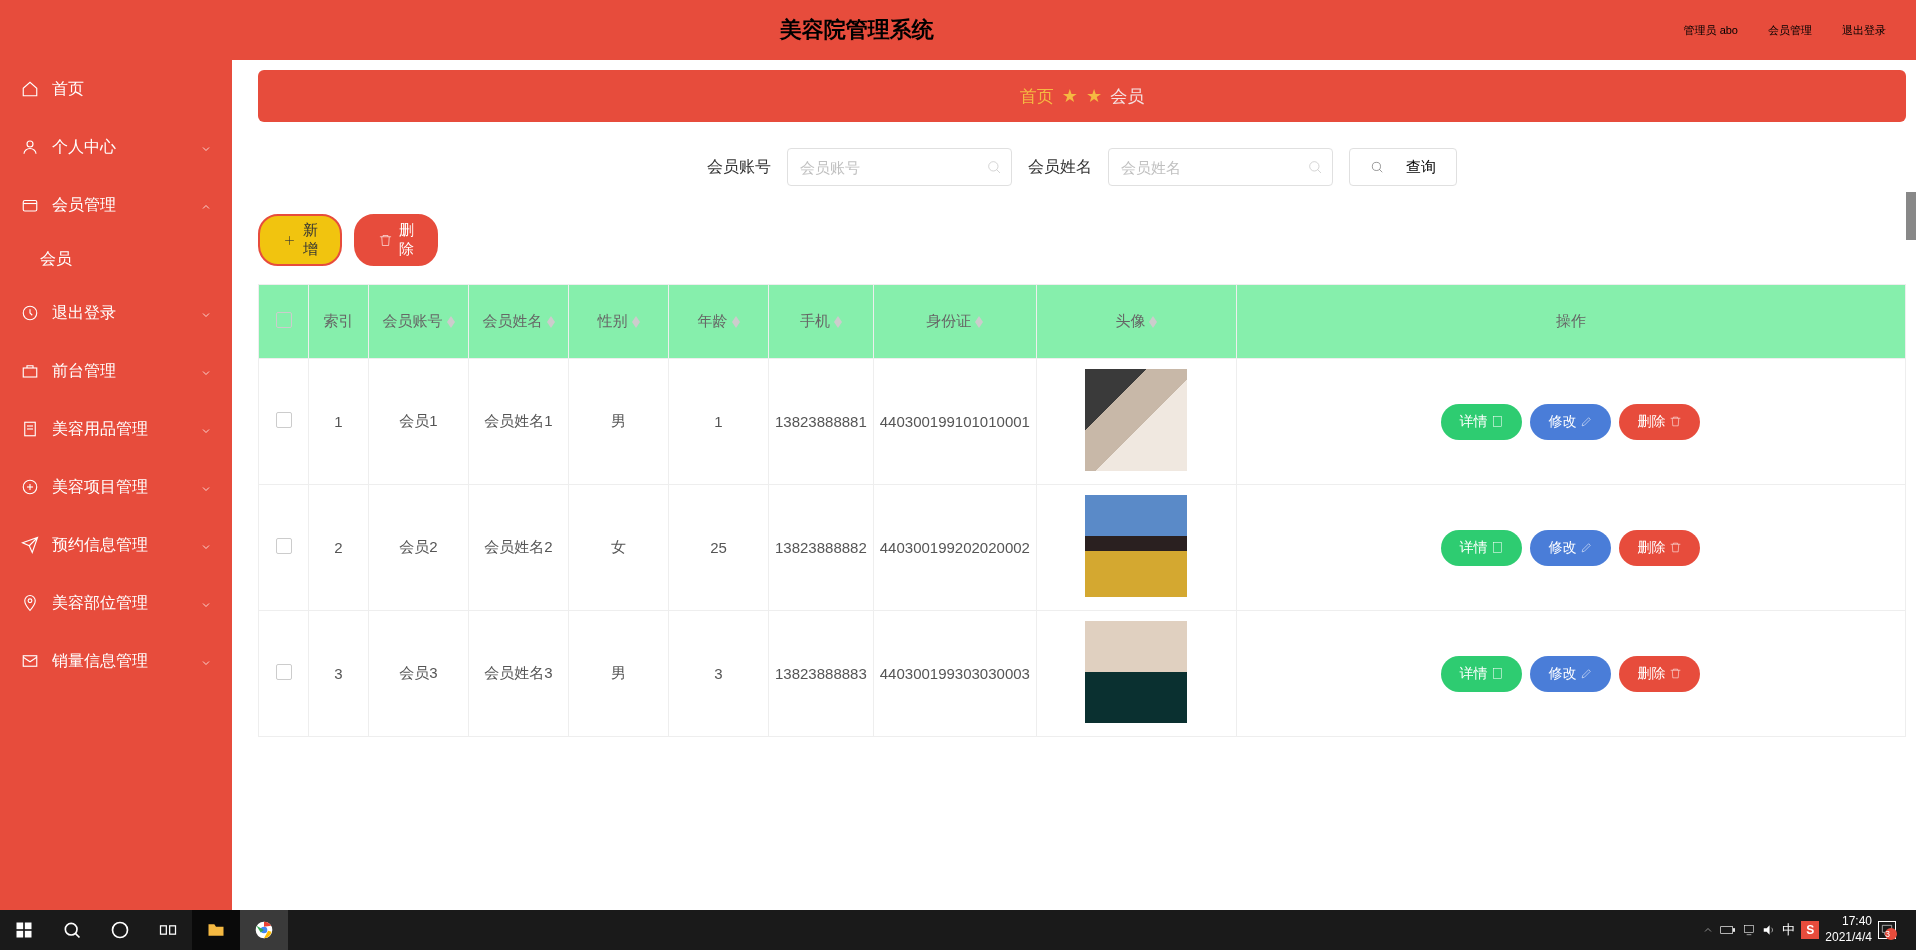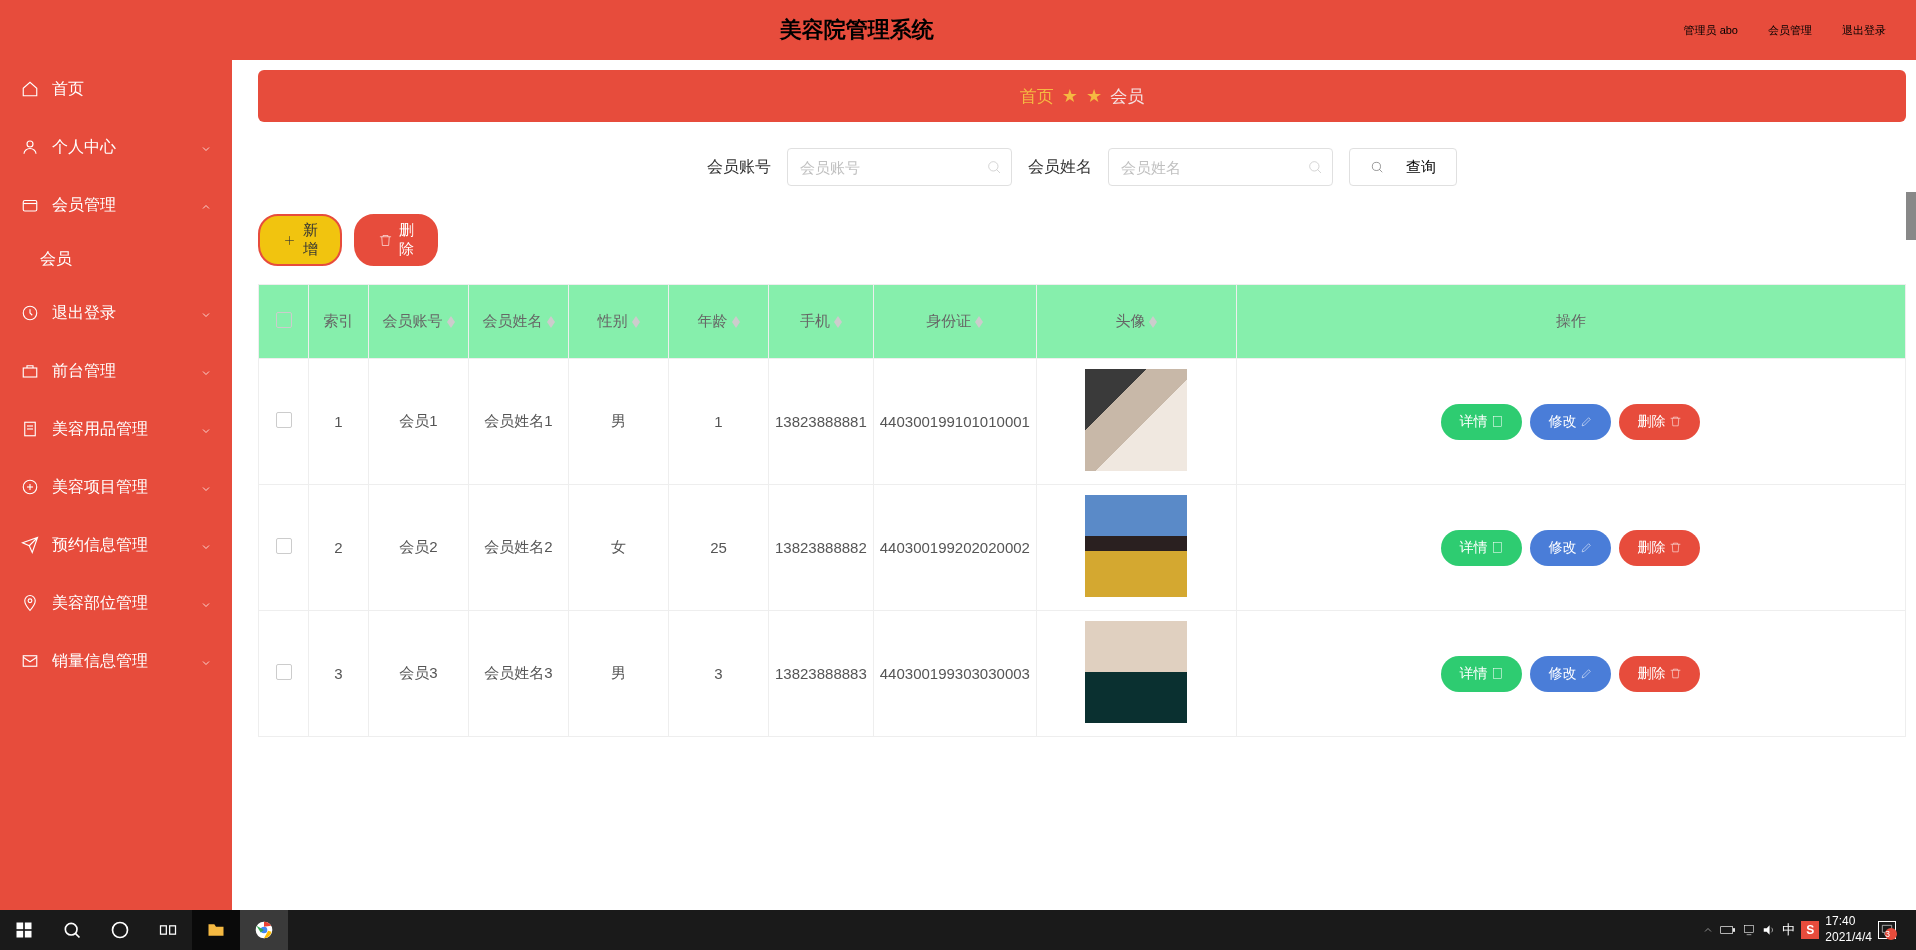--- a/index.html
+++ b/index.html
@@ -53,21 +53,21 @@
     .btn-detail { background: #2ecc71; }
     .btn-edit { background: #4a7dd8; }
     .btn-delete { background: #e74c3c; }
     .btn-sm svg { width: 13px; height: 13px; stroke: #fff; fill: none; }
     .scroll-thumb { position: absolute; right: 0; top: 192px; width: 10px; height: 48px; background: #888; border-radius: 0; }
     .taskbar { position: absolute; bottom: 0; left: 0; right: 0; height: 40px; background: #1a1a1a; display: flex; align-items: center; color: #fff; }
     .tb-left { display: flex; align-items: center; gap: 0; }
     .tb-icon { width: 48px; height: 40px; display: flex; align-items: center; justify-content: center; }
     .tb-icon svg { width: 20px; height: 20px; }
     .tb-right { margin-left: auto; display: flex; align-items: center; gap: 6px; font-size: 12px; padding-right: 20px; }
-    .tb-time { text-align: left; line-height: 1.3; }
+    .tb-time { text-align: right; line-height: 1.3; }
   </style>
 </head>
 <body>
 
 <div class="app">
   <div class="header">
     <div class="header-title">美容院管理系统</div>
     <div class="header-links">
       <span>管理员 abo</span>
       <span>会员管理</span>

